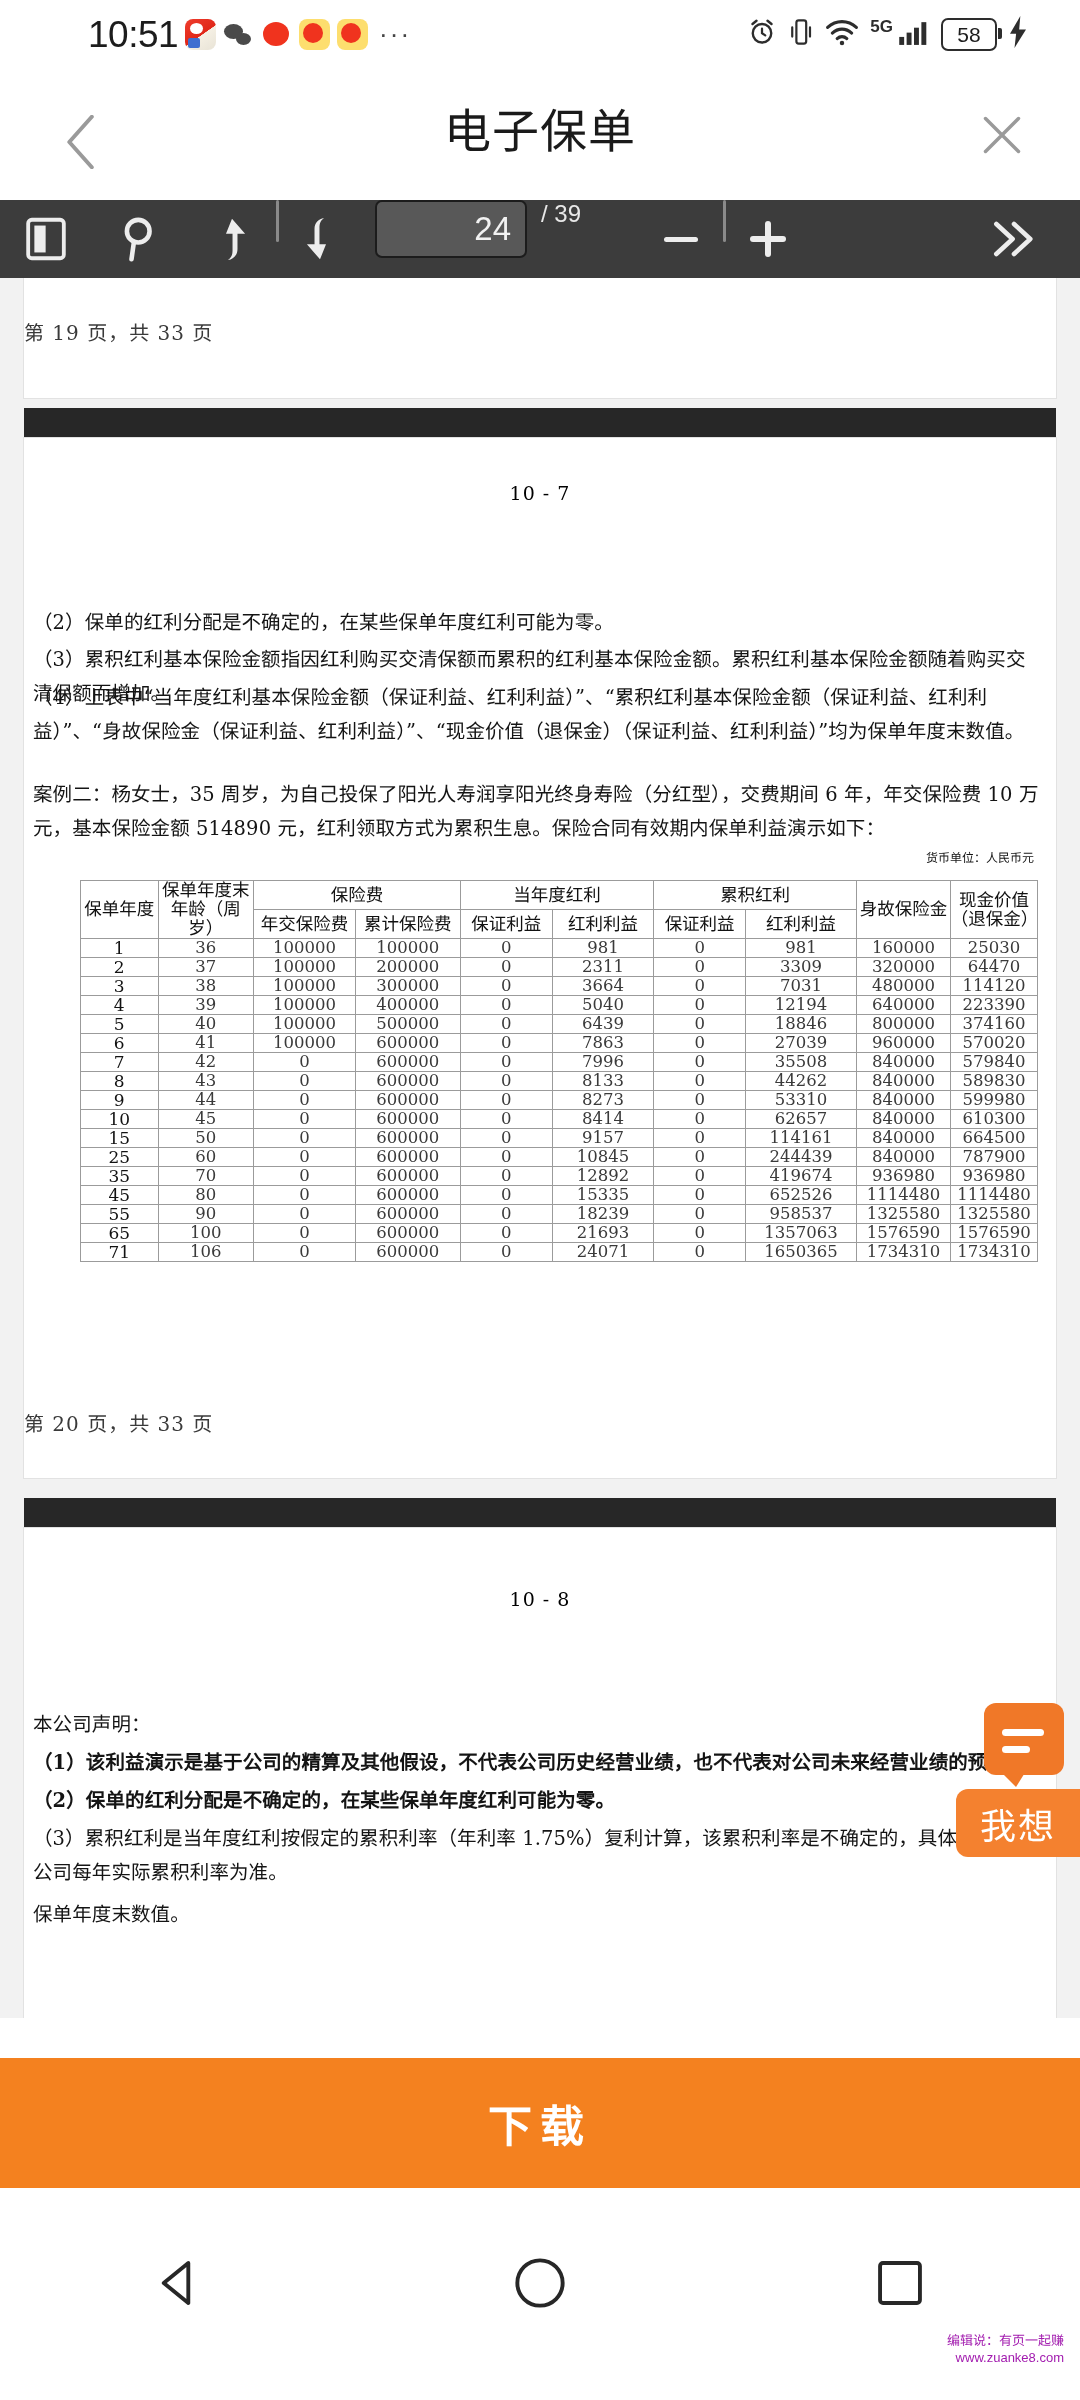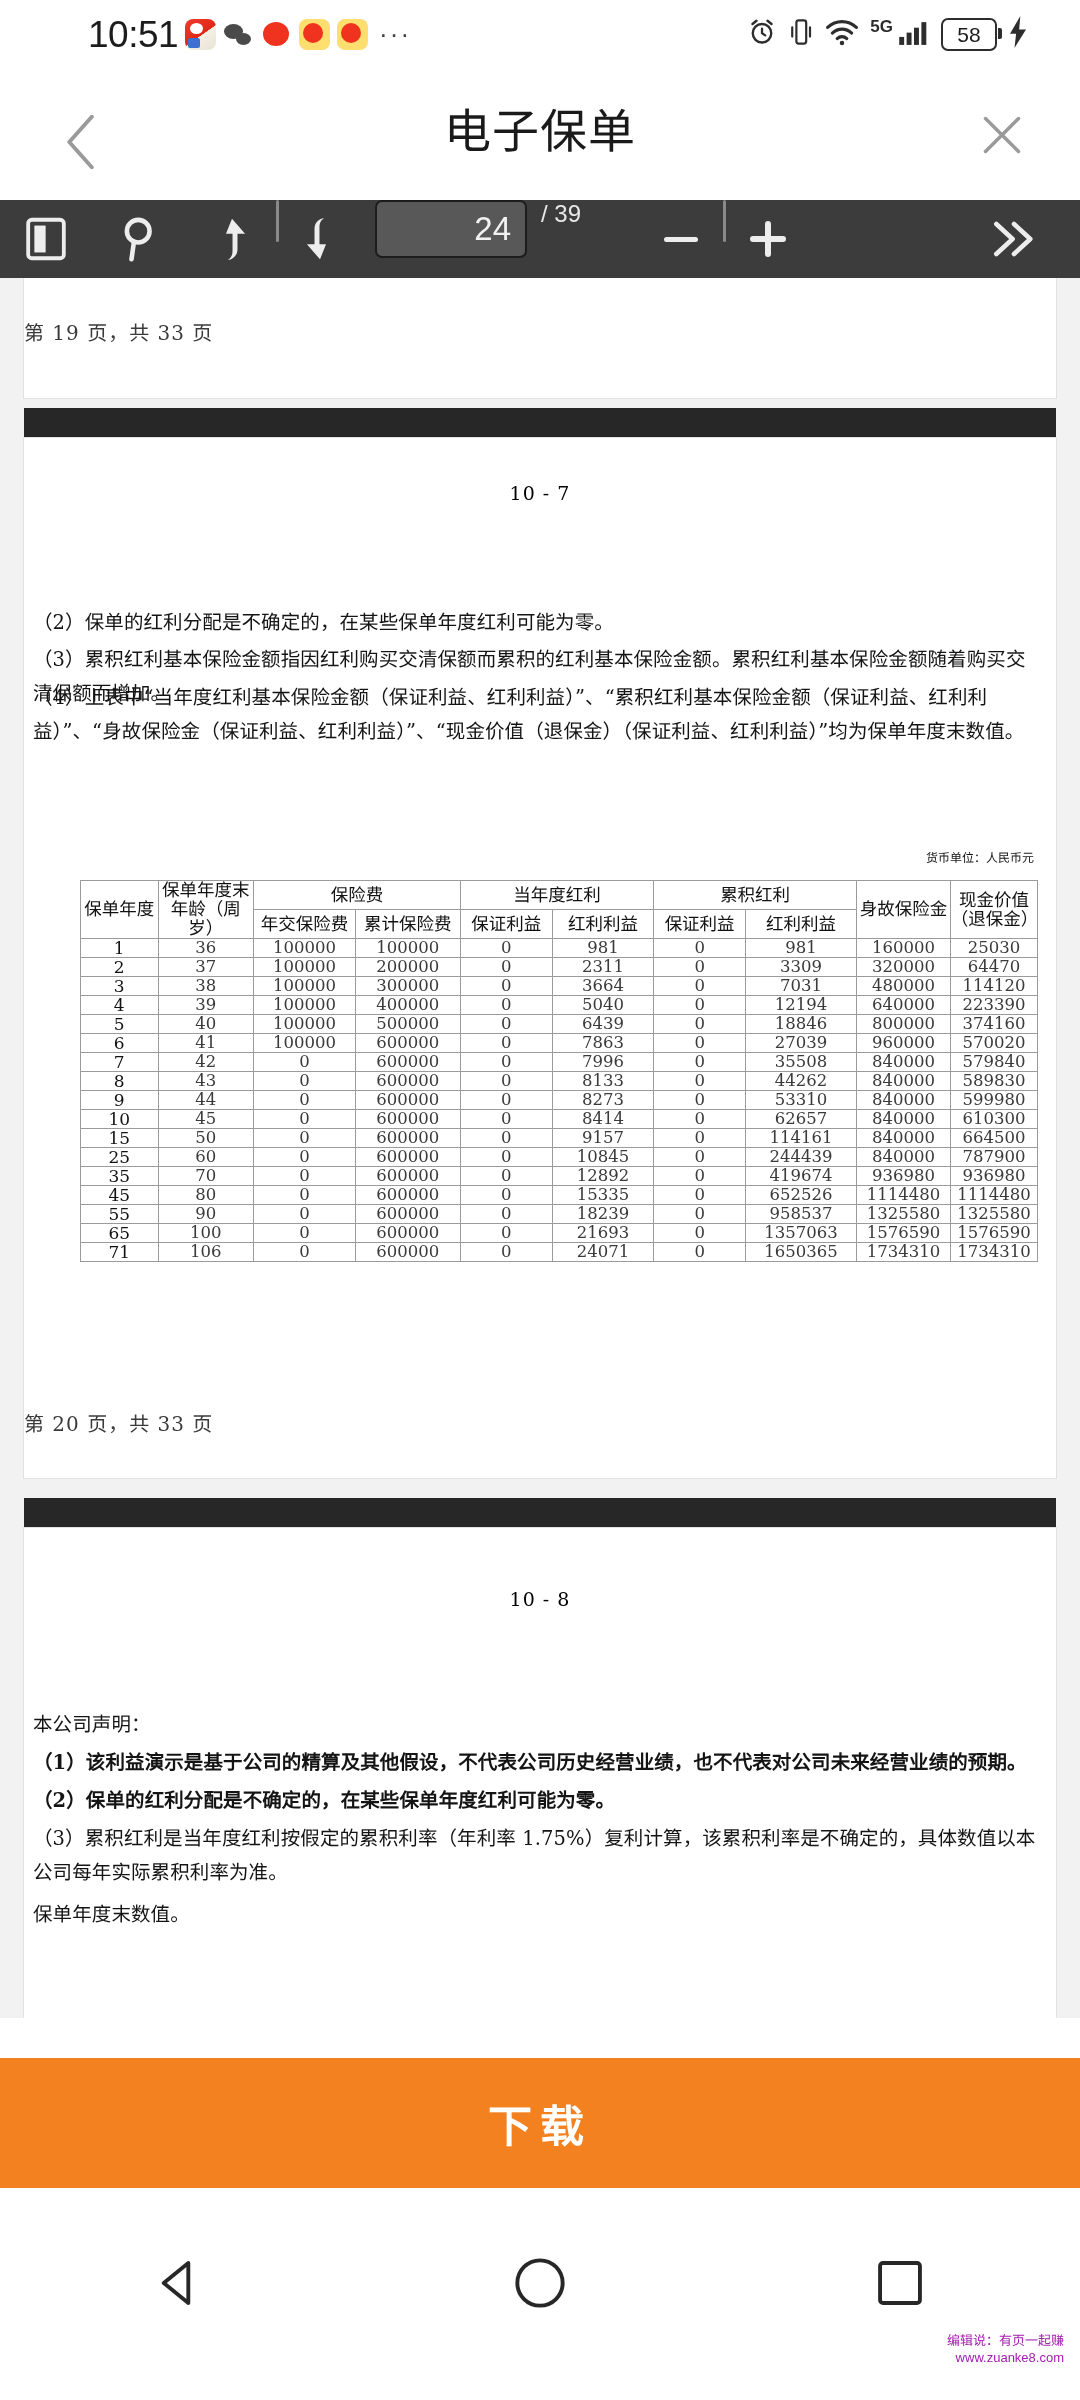--- a/index.html
+++ b/index.html
@@ -311,20 +311,21 @@
     </div>
     <div class="darkband" style="top:130px;"></div>
 
     <div class="page" style="top:160px;height:1040px;">
       <div class="pg-code" style="position:absolute;left:0;right:0;top:44px;">10 - 7</div>
 
       <div class="para" style="position:absolute;left:9px;right:12px;top:168px;">（2）保单的红利分配是不确定的，在某些保单年度红利可能为零。</div>
       <div class="para" style="position:absolute;left:9px;right:12px;top:205px;">（3）累积红利基本保险金额指因红利购买交清保额而累积的红利基本保险金额。累积红利基本保险金额随着购买交清保额而增加。</div>
       <div class="para" style="position:absolute;left:9px;right:12px;top:243px;">（4）上表中“当年度红利基本保险金额（保证利益、红利利益）”、“累积红利基本保险金额（保证利益、红利利益）”、“身故保险金（保证利益、红利利益）”、“现金价值（退保金）（保证利益、红利利益）”均为保单年度末数值。</div>
 
+      <div class="para" style="position:absolute;left:9px;right:12px;top:340px;">案例二：杨女士，35 周岁，为自己投保了阳光人寿润享阳光终身寿险（分红型），交费期间 6 年，年交保险费 10 万元，基本保险金额 514890 元，红利领取方式为累积生息。保险合同有效期内保单利益演示如下：</div>
 
       <div class="rightnote" style="position:absolute;left:9px;right:22px;top:410px;">货币单位：人民币元</div>
 
       <div style="position:absolute;left:18px;right:18px;top:442px;padding-left:38px;">
         <table class="ben">
           <colgroup>
             <col style="width:8.1%">
               <col style="width:10.0%">
               <col style="width:10.6%">
               <col style="width:11.0%">
@@ -572,20 +573,29 @@
       <div class="pg-code" style="position:absolute;left:0;right:0;top:60px;">10 - 8</div>
 
       <div class="para" style="position:absolute;left:9px;top:180px;">本公司声明：</div>
       <div class="para" style="position:absolute;left:9px;right:12px;top:218px;font-weight:bold;">（1）该利益演示是基于公司的精算及其他假设，不代表公司历史经营业绩，也不代表对公司未来经营业绩的预期。</div>
       <div class="para" style="position:absolute;left:9px;right:12px;top:256px;font-weight:bold;">（2）保单的红利分配是不确定的，在某些保单年度红利可能为零。</div>
       <div class="para" style="position:absolute;left:9px;right:12px;top:294px;">（3）累积红利是当年度红利按假定的累积利率（年利率 1.75%）复利计算，该累积利率是不确定的，具体数值以本公司每年实际累积利率为准。</div>
       <div class="para" style="position:absolute;left:9px;right:12px;top:370px;">保单年度末数值。</div>
     </div>
   </div>
 
+  <div class="fab-wrap">
+    <div class="fab-bubble">
+      <span class="ghost"></span>
+      <span class="l1"></span>
+      <span class="l2"></span>
+      <span class="tail"></span>
+    </div>
+    <div class="fab-pill">我想</div>
+  </div>
 
   <div class="download">下载</div>
 
   <div class="navbar">
     <div class="nav-inner">
       <div class="nav-btn">
         <svg width="48" height="48" viewBox="0 0 26 26">
             <path d="M17.5 2.2 4.2 13l13.3 10.8z" fill="none" stroke="#272727" stroke-width="2.1" stroke-linejoin="round"></path>
           </svg>
       </div>

